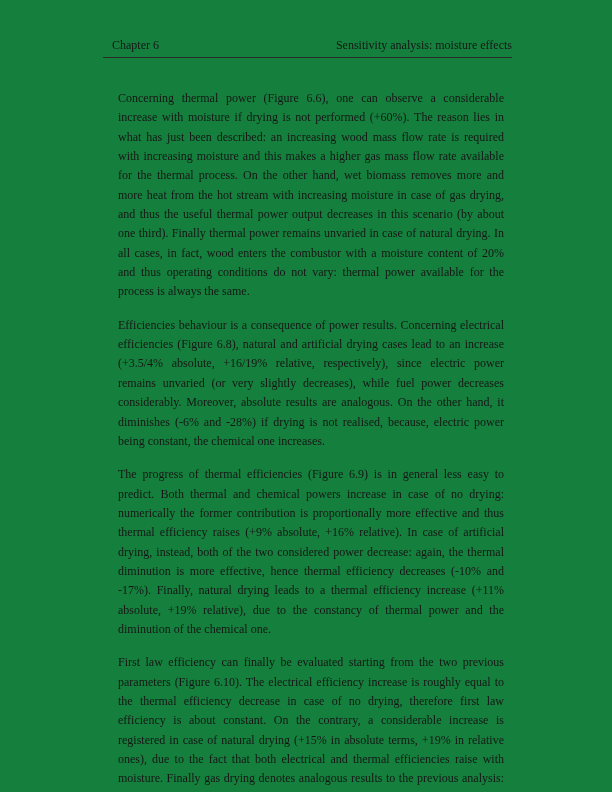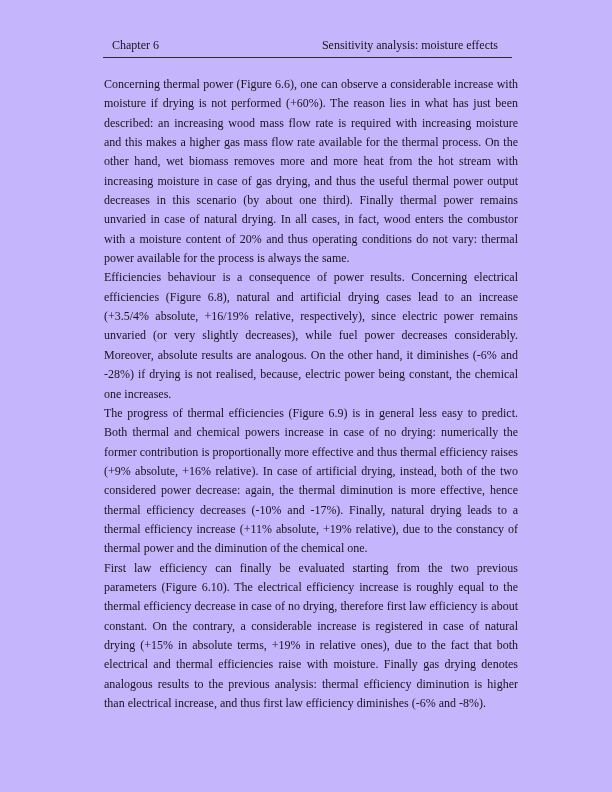--- a/index.html
+++ b/index.html
@@ -4,62 +4,62 @@
 <style>
   html, body {
     margin: 0;
     padding: 0;
     background: #ffffff;
   }
   .page {
     position: relative;
     width: 612px;
     height: 792px;
-    background: #c4b5fd;
+    background: #15803d;
     font-family: "Liberation Serif", "DejaVu Serif", serif;
     color: #161616;
     overflow: hidden;
   }
   .running-header {
     position: absolute;
     top: 38px;
     left: 104px;
     width: 414px;
     display: flex;
     justify-content: space-between;
     align-items: baseline;
     font-size: 12px;
     line-height: 14px;
   }
   .running-header .hdr-left {
     margin-left: 8px;
   }
   .running-header .hdr-right {
-    margin-right: 20px;
+    margin-right: 6px;
   }
   .header-rule {
     position: absolute;
     top: 57px;
     left: 103px;
     width: 409px;
     height: 0;
     border-top: 1px solid #2b2b2b;
   }
   .body-text {
     position: absolute;
     top: 75px;
     left: 104px;
     width: 414px;
     font-size: 12px;
     line-height: 19.35px;
     text-align: justify;
     text-justify: inter-word;
   }
   .body-text p {
-    margin: 0;
+    margin: 14px;
     padding: 0;
     text-indent: 0;
   }
   .page-number {
     position: absolute;
     top: 740px;
     left: 104px;
     width: 403px;
     text-align: right;
     font-size: 12px;

